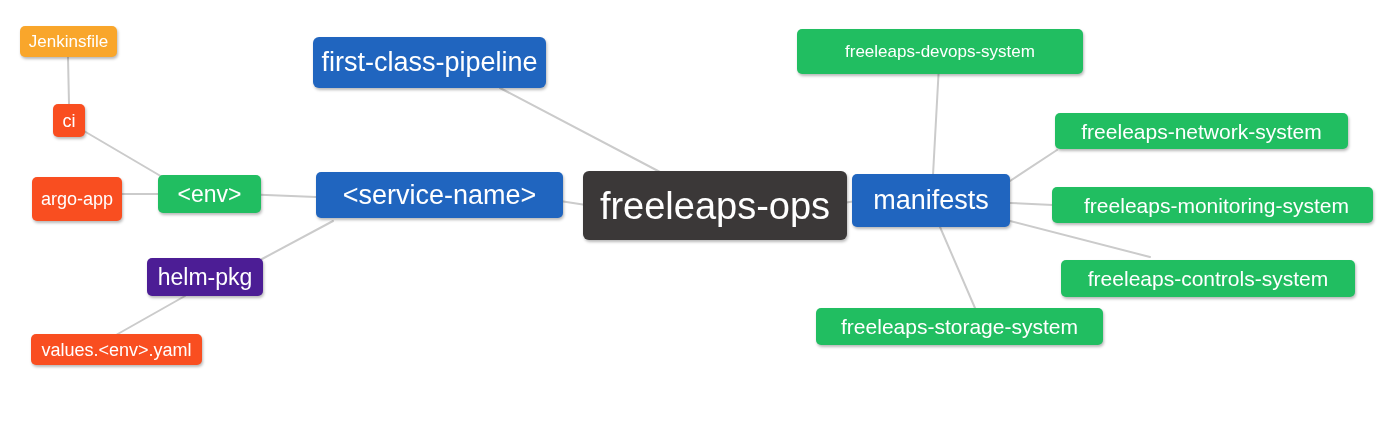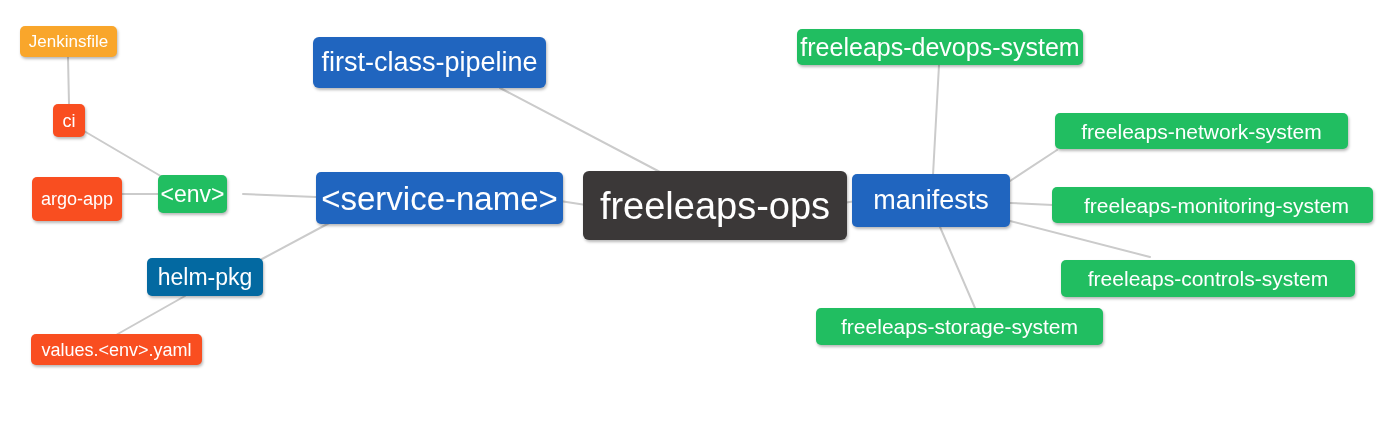--- a/index.html
+++ b/index.html
@@ -70,45 +70,45 @@
       <line x1="1010" y1="221" x2="1150" y2="257" stroke="#CBCBCB" stroke-width="2" stroke-linecap="round"></line>
       <line x1="940" y1="227" x2="975" y2="308" stroke="#CBCBCB" stroke-width="2" stroke-linecap="round"></line>
     </svg>
   <div id="nodes-layer">
       <div class="node root" style="left: 583px; top: 171px; width: 264px; height: 69px; background: rgb(59, 56, 56); font-size: 38px;">
         <span class="node-label">freeleaps-ops</span>
       </div>
       <div class="node" style="left: 313px; top: 37px; width: 233px; height: 51px; background: rgb(32, 101, 191); font-size: 27px; border-radius: 6px;">
         <span class="node-label">first-class-pipeline</span>
       </div>
-      <div class="node" style="left: 316px; top: 172px; width: 247px; height: 52px; background: rgb(32, 101, 191); font-size: 33px;">
+      <div class="node" style="left: 316px; top: 172px; width: 247px; height: 46px; background: rgb(32, 101, 191); font-size: 27px;">
         <span class="node-label">&lt;service-name&gt;</span>
       </div>
       <div class="node" style="left: 852px; top: 174px; width: 158px; height: 53px; background: rgb(32, 101, 191); font-size: 27px;">
         <span class="node-label">manifests</span>
       </div>
-      <div class="node" style="left: 158px; top: 175px; width: 69px; height: 38px; background: rgb(33, 190, 97); font-size: 23px;">
+      <div class="node" style="left: 158px; top: 175px; width: 103px; height: 38px; background: rgb(33, 190, 97); font-size: 23px;">
         <span class="node-label">&lt;env&gt;</span>
       </div>
-      <div class="node" style="left: 147px; top: 258px; width: 116px; height: 38px; background: #0369a1; font-size: 23px;">
+      <div class="node" style="left: 147px; top: 258px; width: 116px; height: 38px; background: #4c1d95; font-size: 23px;">
         <span class="node-label">helm-pkg</span>
       </div>
       <div class="node" style="left: 53px; top: 104px; width: 32px; height: 33px; background: rgb(249, 78, 32); font-size: 18px;">
         <span class="node-label">ci</span>
       </div>
       <div class="node" style="left: 32px; top: 177px; width: 90px; height: 44px; background: rgb(249, 78, 32); font-size: 18px;">
         <span class="node-label">argo-app</span>
       </div>
       <div class="node" style="left: 7px; top: 334px; width: 171px; height: 31px; background: rgb(249, 78, 32); font-size: 18px; margin-left: 24px;">
         <span class="node-label">values.&lt;env&gt;.yaml</span>
       </div>
       <div class="node" style="left: 20px; top: 26px; width: 97px; height: 31px; background: rgb(249, 166, 43); font-size: 17px;">
         <span class="node-label">Jenkinsfile</span>
       </div>
-      <div class="node" style="left: 797px; top: 29px; width: 286px; height: 36px; background: rgb(33, 190, 97); font-size: 25px;">
+      <div class="node" style="left: 797px; top: 29px; width: 286px; height: 45px; background: rgb(33, 190, 97); font-size: 17px;">
         <span class="node-label">freeleaps-devops-system</span>
       </div>
       <div class="node" style="left: 1055px; top: 113px; width: 293px; height: 36px; background: rgb(33, 190, 97); font-size: 21px;">
         <span class="node-label">freeleaps-network-system</span>
       </div>
       <div class="node" style="left: 1052px; top: 187px; width: 321px; height: 36px; background: rgb(33, 190, 97); font-size: 21px; padding-left: 8px;">
         <span class="node-label">freeleaps-monitoring-system</span>
       </div>
       <div class="node" style="left: 1061px; top: 260px; width: 294px; height: 37px; background: rgb(33, 190, 97); font-size: 21px;">
         <span class="node-label">freeleaps-controls-system</span>

